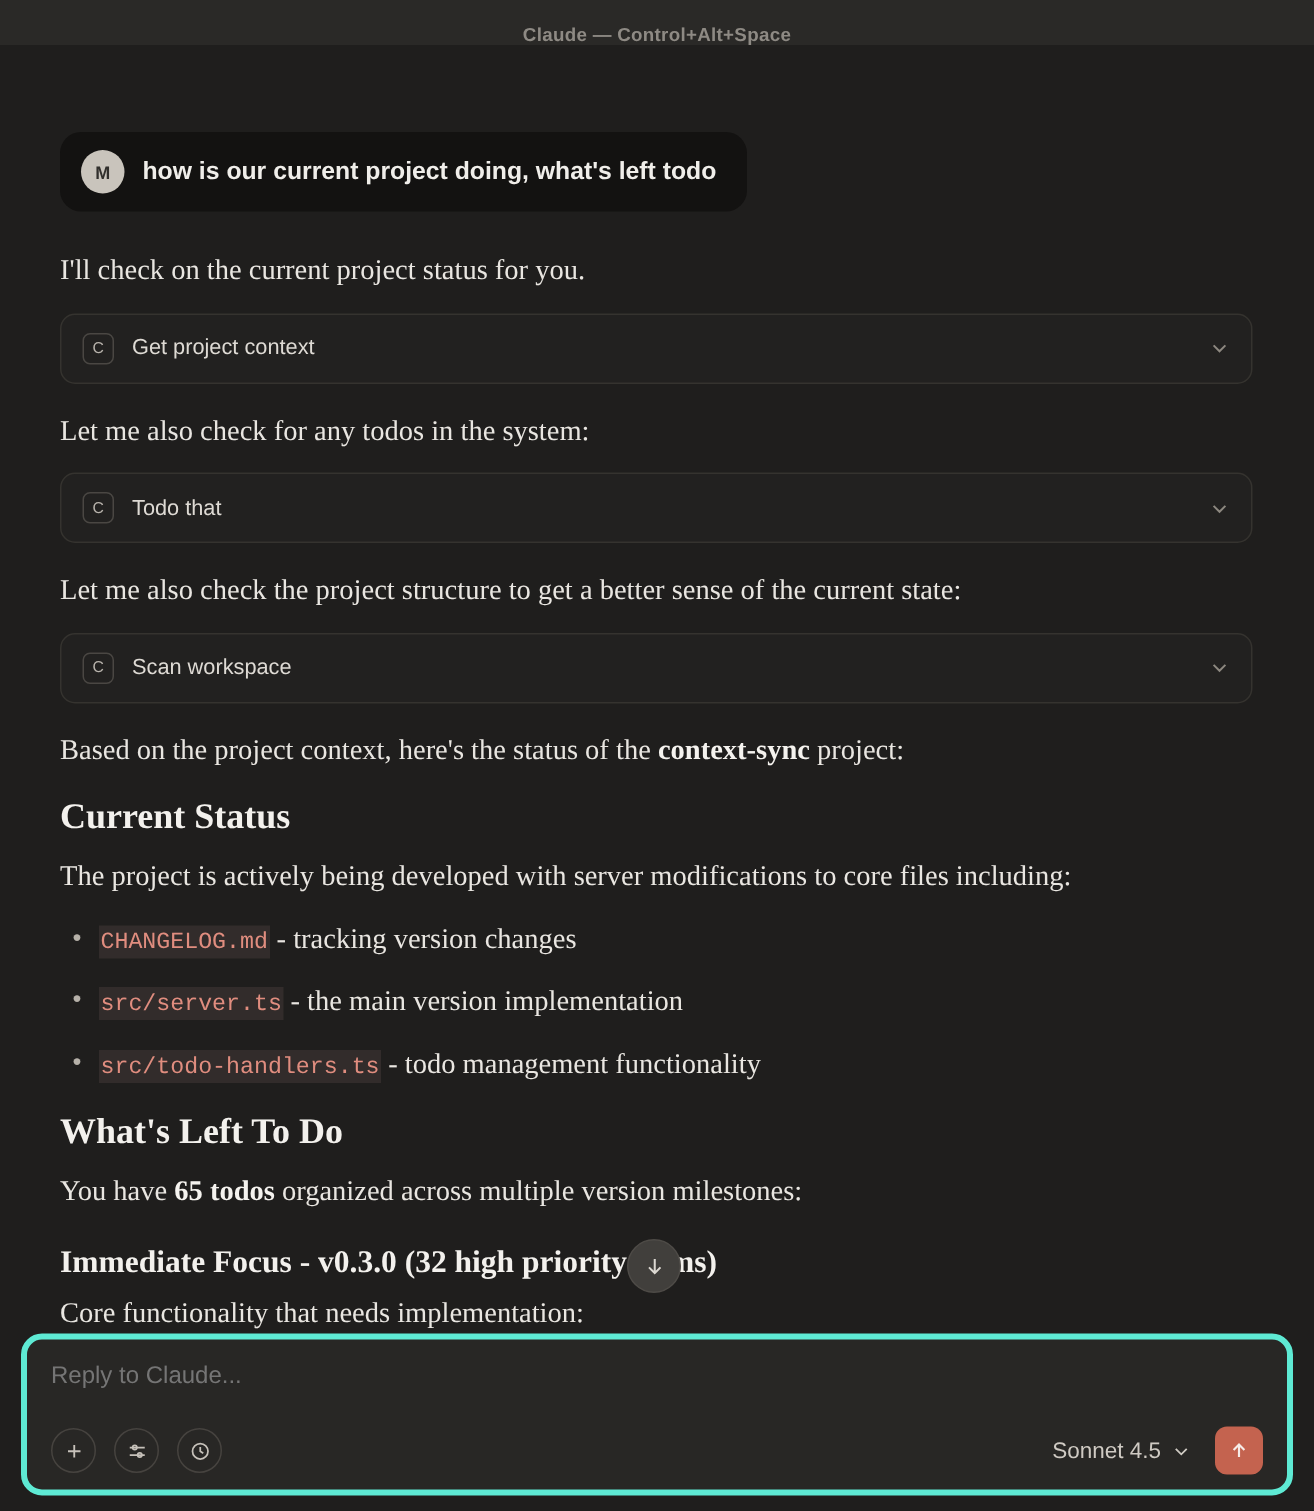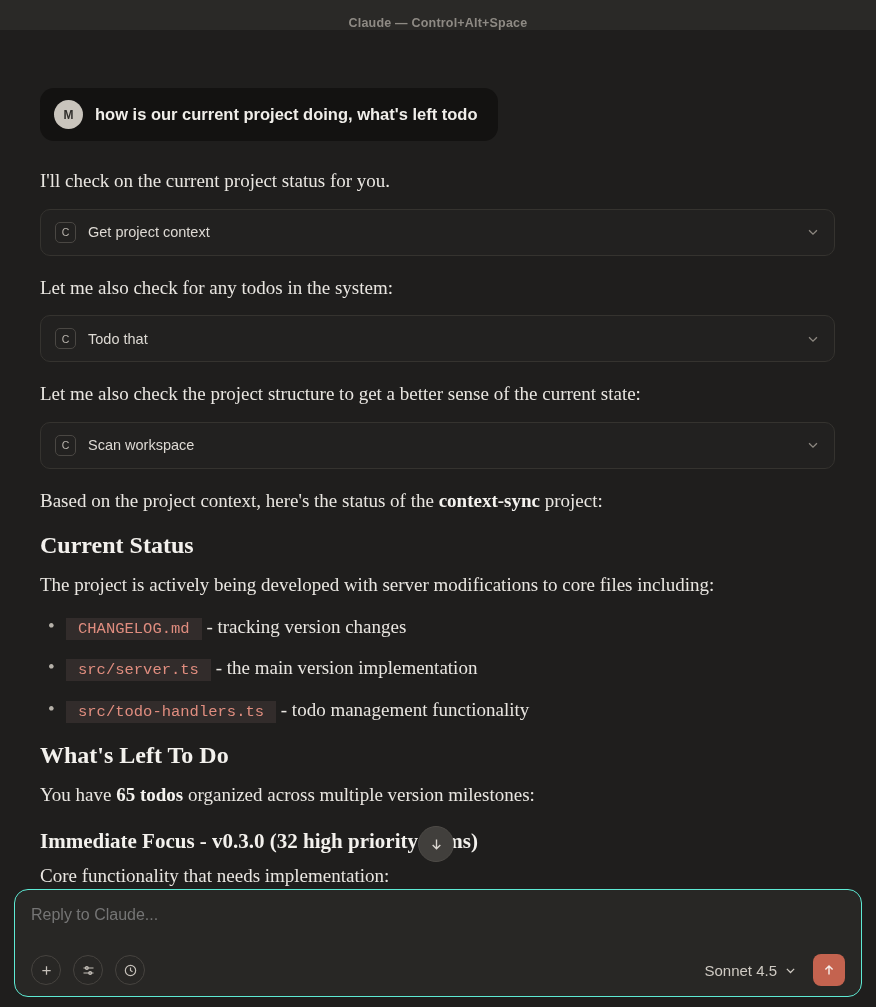--- a/index.html
+++ b/index.html
@@ -146,21 +146,21 @@
     top: -1px;
     color: #b6b1a9;
     font-size: 19px;
   }
   code.inline {
     font-family: "Liberation Mono", monospace;
     font-size: 15.5px;
     background: #322c2b;
     color: #e08d7f;
     border-radius: 0;
-    padding: 2px 12px;
+    padding: 2px 1px;
   }
   strong { font-weight: bold; color: #f5f3ef; }
 
   
   .scroll-btn {
     position: absolute;
     left: 418px;
     top: 826px;
     width: 36px; height: 36px;
     border-radius: 50%;
@@ -174,21 +174,21 @@
   }
 
   
   .composer {
     position: absolute;
     left: 14px;
     right: 14px;
     bottom: 10px;
     height: 108px;
     background: #282725;
-    border: 1px solid #5eead4;
+    border: 4px solid #5eead4;
     border-radius: 14px;
     padding: 16px 16px 10px 16px;
     display: flex;
     flex-direction: column;
     justify-content: space-between;
     z-index: 6;
   }
   .composer-input {
     font-family: "Liberation Sans", sans-serif;
     font-size: 16px;

